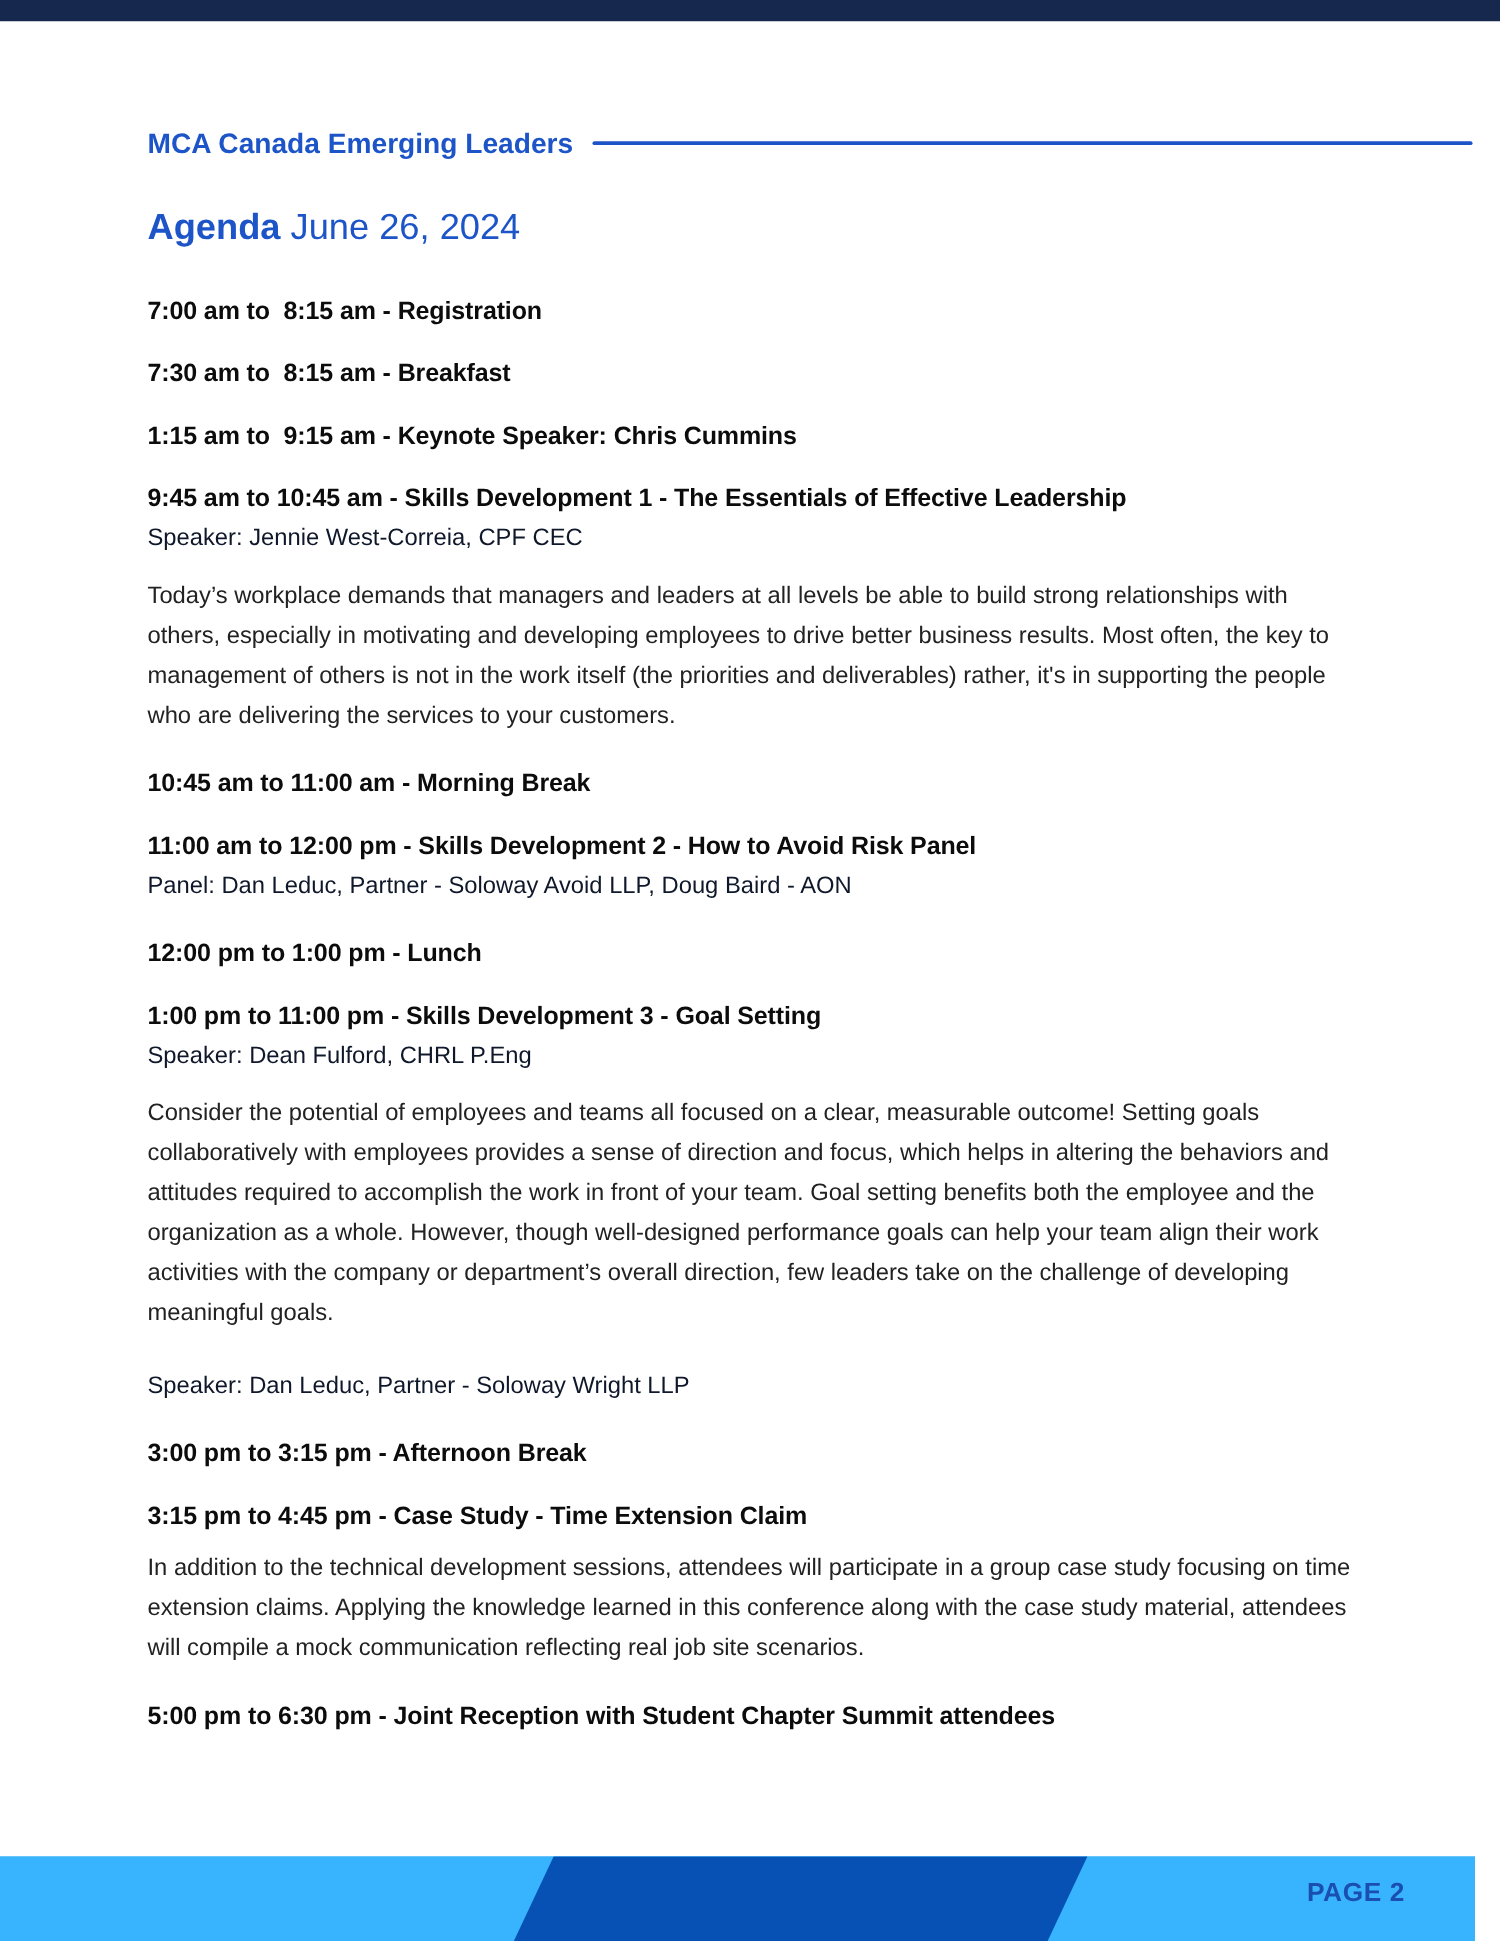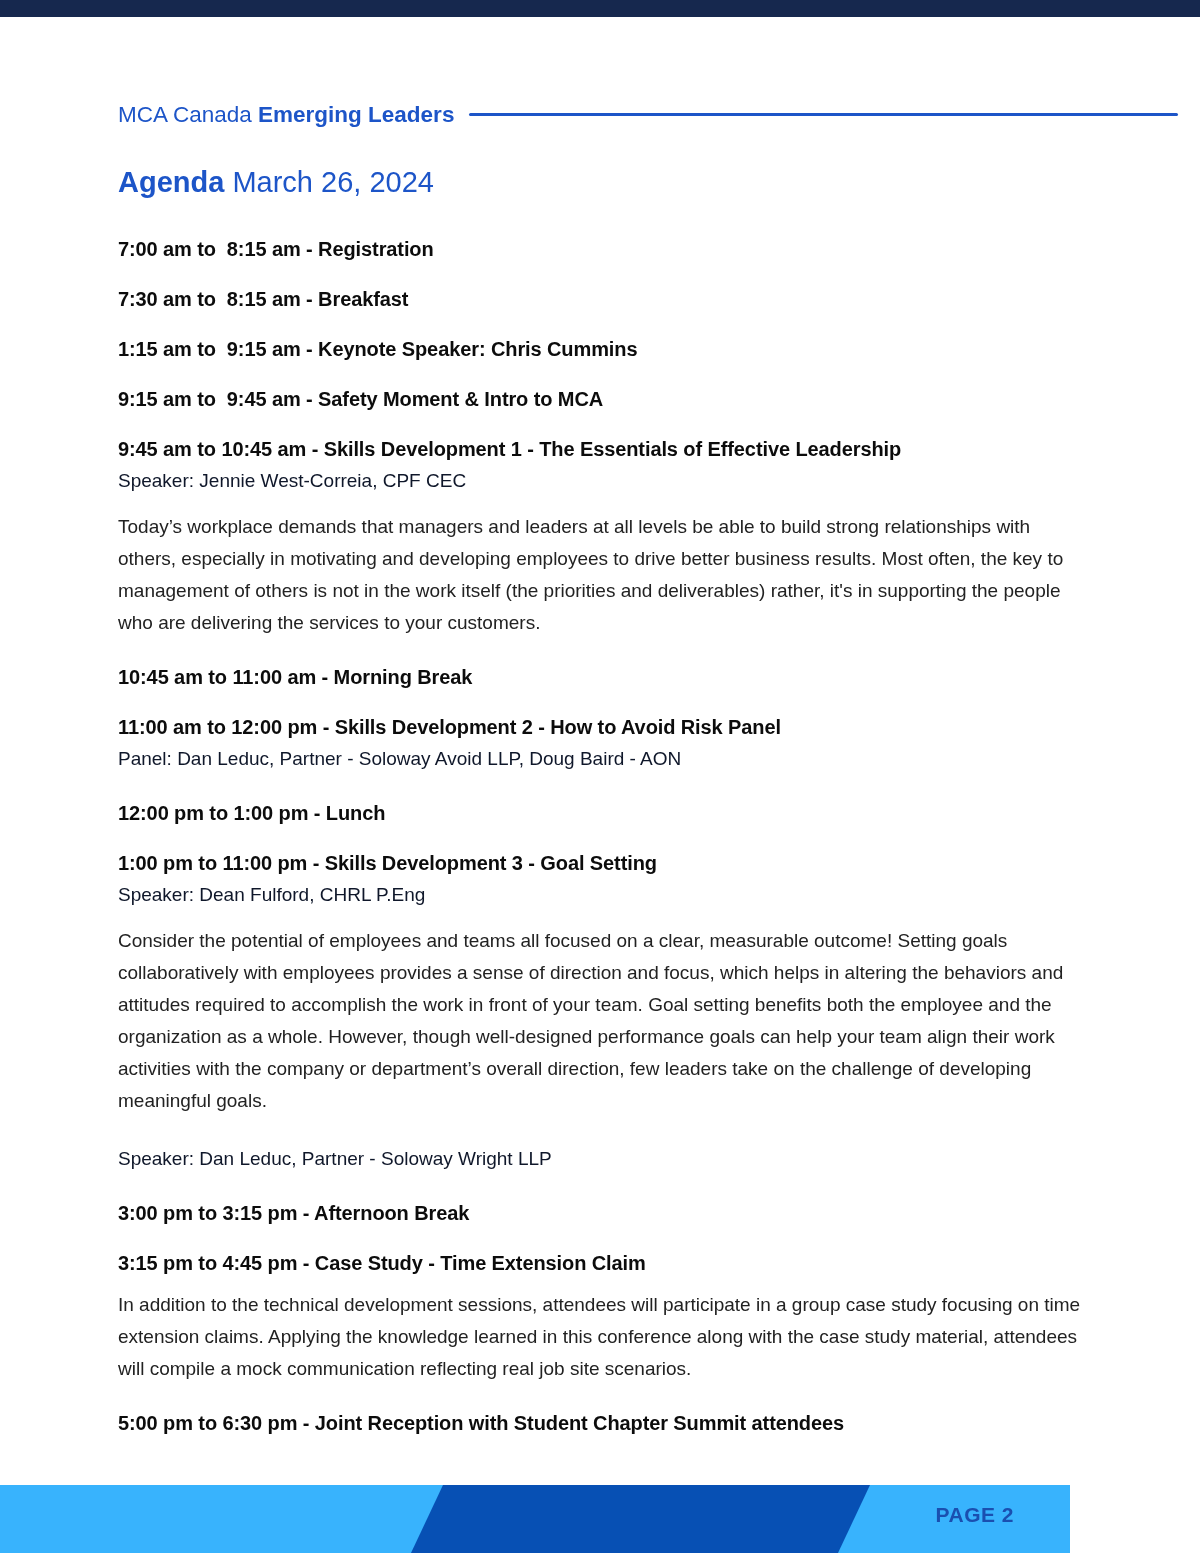--- a/index.html
+++ b/index.html
@@ -6,35 +6,35 @@
   body{
     width:1200px;height:1553px;position:relative;overflow:hidden;
     background:#ffffff;font-family:"Liberation Sans",sans-serif;
   }
   .pre{white-space:pre-wrap;}
   
   .topbar{position:absolute;top:0;left:0;width:1200px;height:17px;background:#16284E;}
   
   .doc{position:absolute;left:118px;top:101px;width:967px;}
   .brand-row{display:flex;align-items:center;width:1060px;color:#1D55C8;font-size:22.5px;line-height:27px;}
-  .brand-prefix{font-weight:400;text-align:center;}
+  .brand-prefix{font-weight:700;text-align:center;}
   .brand-bold{font-weight:700;}
   .brand-rule{flex:1;height:3px;background:#1D55C8;margin-left:15px;border-radius:2px;}
   .agenda-title{margin-top:37px;color:#1D55C8;font-size:29px;line-height:34px;}
   .agenda-title .t-bold{font-weight:700;}
   .items{margin-top:38px;}
   .item{margin-bottom:26px;}
   .item-heading{
     font-weight:700;color:#0c0c0c;font-size:20px;line-height:24px;
     letter-spacing:-0.1px;white-space:pre-wrap;
   }
   .item-sub{color:#0f172a;font-size:19px;line-height:32px;margin-top:4px;}
   .item-desc{color:#222222;font-size:19px;line-height:32px;margin-top:14px;}
   
-  .footer{position:absolute;left:0;top:1485px;width:1070px;height:68px;background:#38B3FD;}
+  .footer{position:absolute;left:0;top:1485px;width:1180px;height:68px;background:#38B3FD;}
   .footer-shape{
     position:absolute;left:0;top:0;width:1200px;height:68px;background:#0750B4;
     clip-path:polygon(443px 0px,870px 0px,838px 68px,411px 68px);
   }
   .page-label{
     position:absolute;right:56px;top:19px;color:#1A4FB0;font-weight:700;
     font-size:21px;letter-spacing:0.5px;line-height:21px;
   }
 </style>
 </head>
@@ -44,40 +44,37 @@
 
 <div class="doc">
 
   <div class="brand-row">
     <span class="brand-prefix pre">MCA Canada </span>
     <span class="brand-bold pre">Emerging Leaders</span>
     <span class="brand-rule"></span>
   </div>
 
   <div class="agenda-title">
-    <span class="t-bold pre">Agenda</span><span class="pre"> March 26, 2024</span>
+    <span class="t-bold pre">Agenda</span><span class="pre"> June 26, 2024</span>
   </div>
 
   <div class="items">
 
     <div class="item">
       <div class="item-heading">7:00 am to  8:15 am - Registration</div>
     </div>
 
     <div class="item">
       <div class="item-heading">7:30 am to  8:15 am - Breakfast</div>
     </div>
 
     <div class="item">
       <div class="item-heading">1:15 am to  9:15 am - Keynote Speaker: Chris Cummins</div>
     </div>
 
-    <div class="item">
-      <div class="item-heading">9:15 am to  9:45 am - Safety Moment &amp; Intro to MCA</div>
-    </div>
 
     <div class="item">
       <div class="item-heading">9:45 am to 10:45 am - Skills Development 1 - The Essentials of Effective Leadership</div>
       <div class="item-sub">Speaker: Jennie West-Correia, CPF CEC</div>
       <div class="item-desc">Today’s workplace demands that managers and leaders at all levels be able to build strong relationships with others, especially in motivating and developing employees to drive better business results. Most often, the key to management of others is not in the work itself (the priorities and deliverables) rather, it's in supporting the people who are delivering the services to your customers.</div>
     </div>
 
     <div class="item">
       <div class="item-heading">10:45 am to 11:00 am - Morning Break</div>
     </div>

